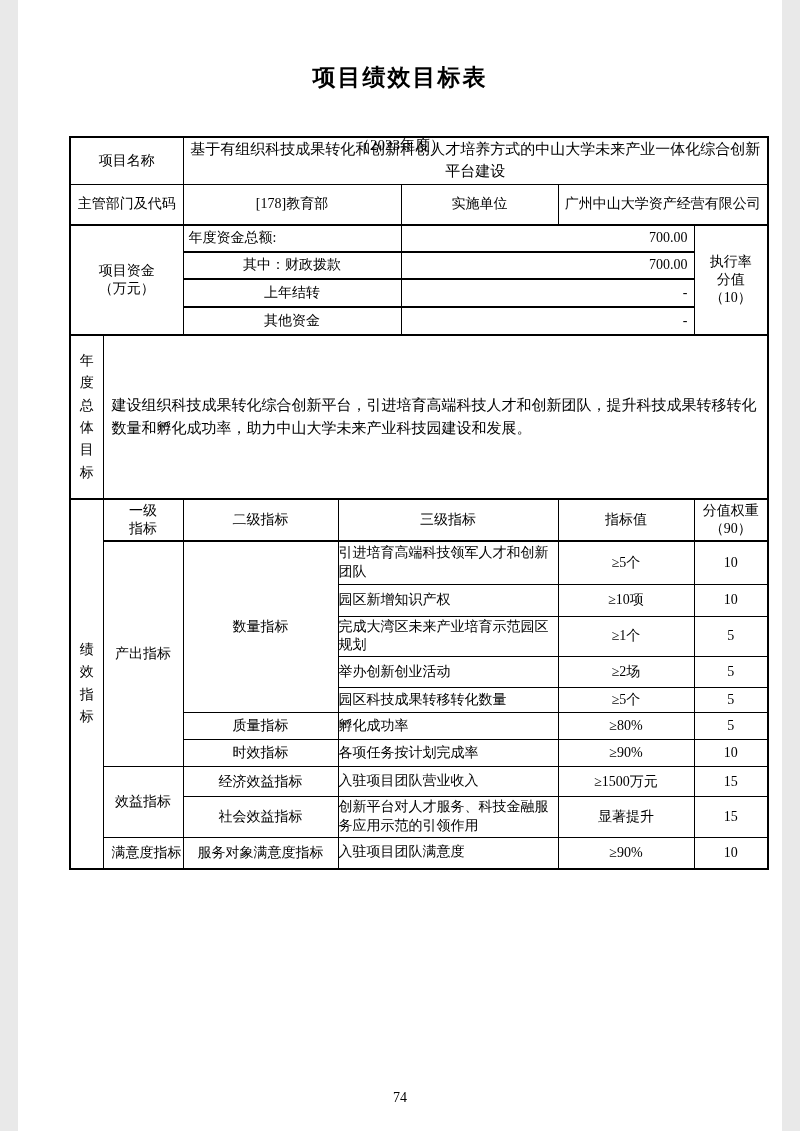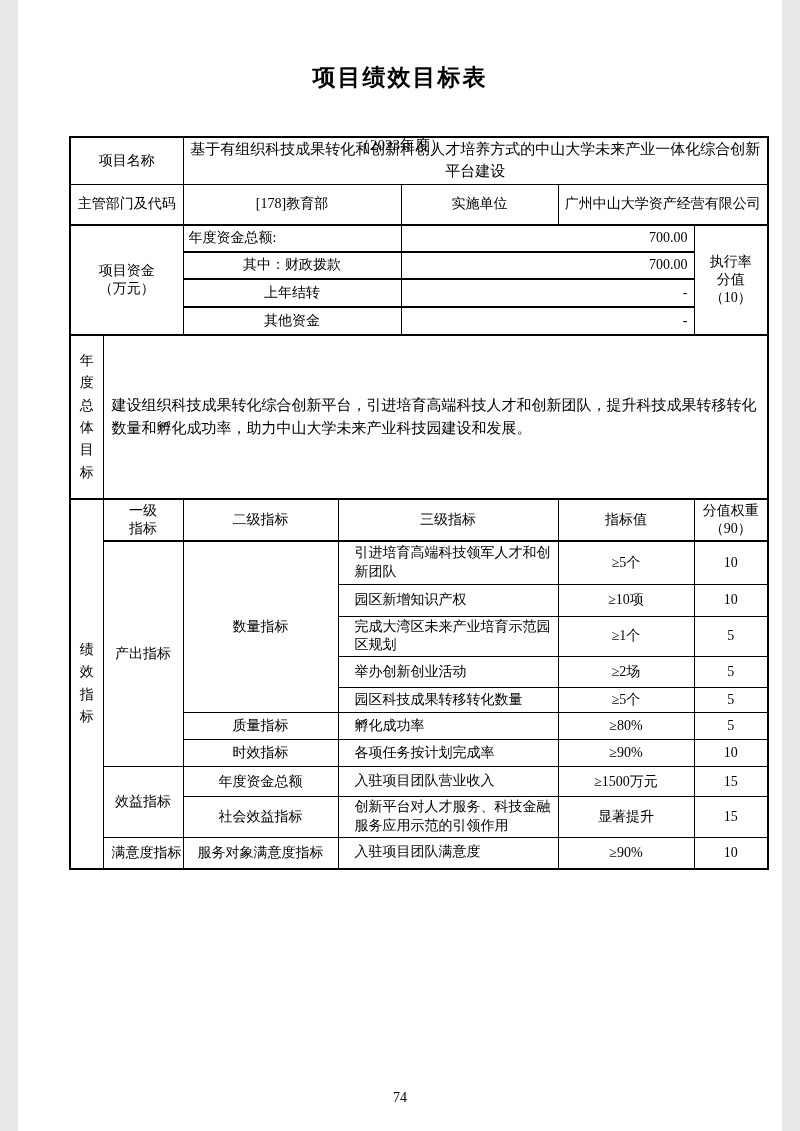--- a/index.html
+++ b/index.html
@@ -42,21 +42,21 @@
   .prewrap{ white-space:pre-line; }
   .projname { font-size:15px; line-height:1.45; }
   .goal-text { text-align:left; padding:6px 8px; font-size:15px; line-height:1.55;border-radius:8px; }
   .vcell { padding:0; }
   .vstack {
     width:16px; margin:0 auto;
     word-break:break-all;
     line-height:1.6; text-align:center;
     font-size:14px;
   }
-  .l3 { text-align:left; padding-left:16px; padding-right:4px; line-height:1.35; }
+  .l3 { text-align:left; padding-left:0; padding-right:4px; line-height:1.35; }
   
   .rh41{height:41px}.rh27{height:27px}.rh28{height:28px}
   .rh164{height:164px}.rh42{height:42px}.rh43{height:43px}
   .rh32{height:32px}.rh37{height:37px}.rh31{height:31px}
   .rh25{height:25px}.rh30{height:30px}.rh40{height:40px}
   .page-number {
     position:absolute; top:1090px; left:0; width:100%;
     text-align:center; font-size:14px;
     font-family:"Liberation Serif","DejaVu Serif",serif;
   }
@@ -176,21 +176,21 @@
 
     <tr class="rh27">
       <td>时效指标</td>
       <td colspan="2" class="l3">各项任务按计划完成率</td>
       <td>≥90%</td>
       <td>10</td>
     </tr>
 
     <tr class="rh30">
       <td rowspan="2">效益指标</td>
-      <td>年度资金总额</td>
+      <td>经济效益指标</td>
       <td colspan="2" class="l3">入驻项目团队营业收入</td>
       <td>≥1500万元</td>
       <td>15</td>
     </tr>
 
     <tr class="rh40">
       <td>社会效益指标</td>
       <td colspan="2" class="l3">创新平台对人才服务、科技金融服务应用示范的引领作用</td>
       <td>显著提升</td>
       <td>15</td>

